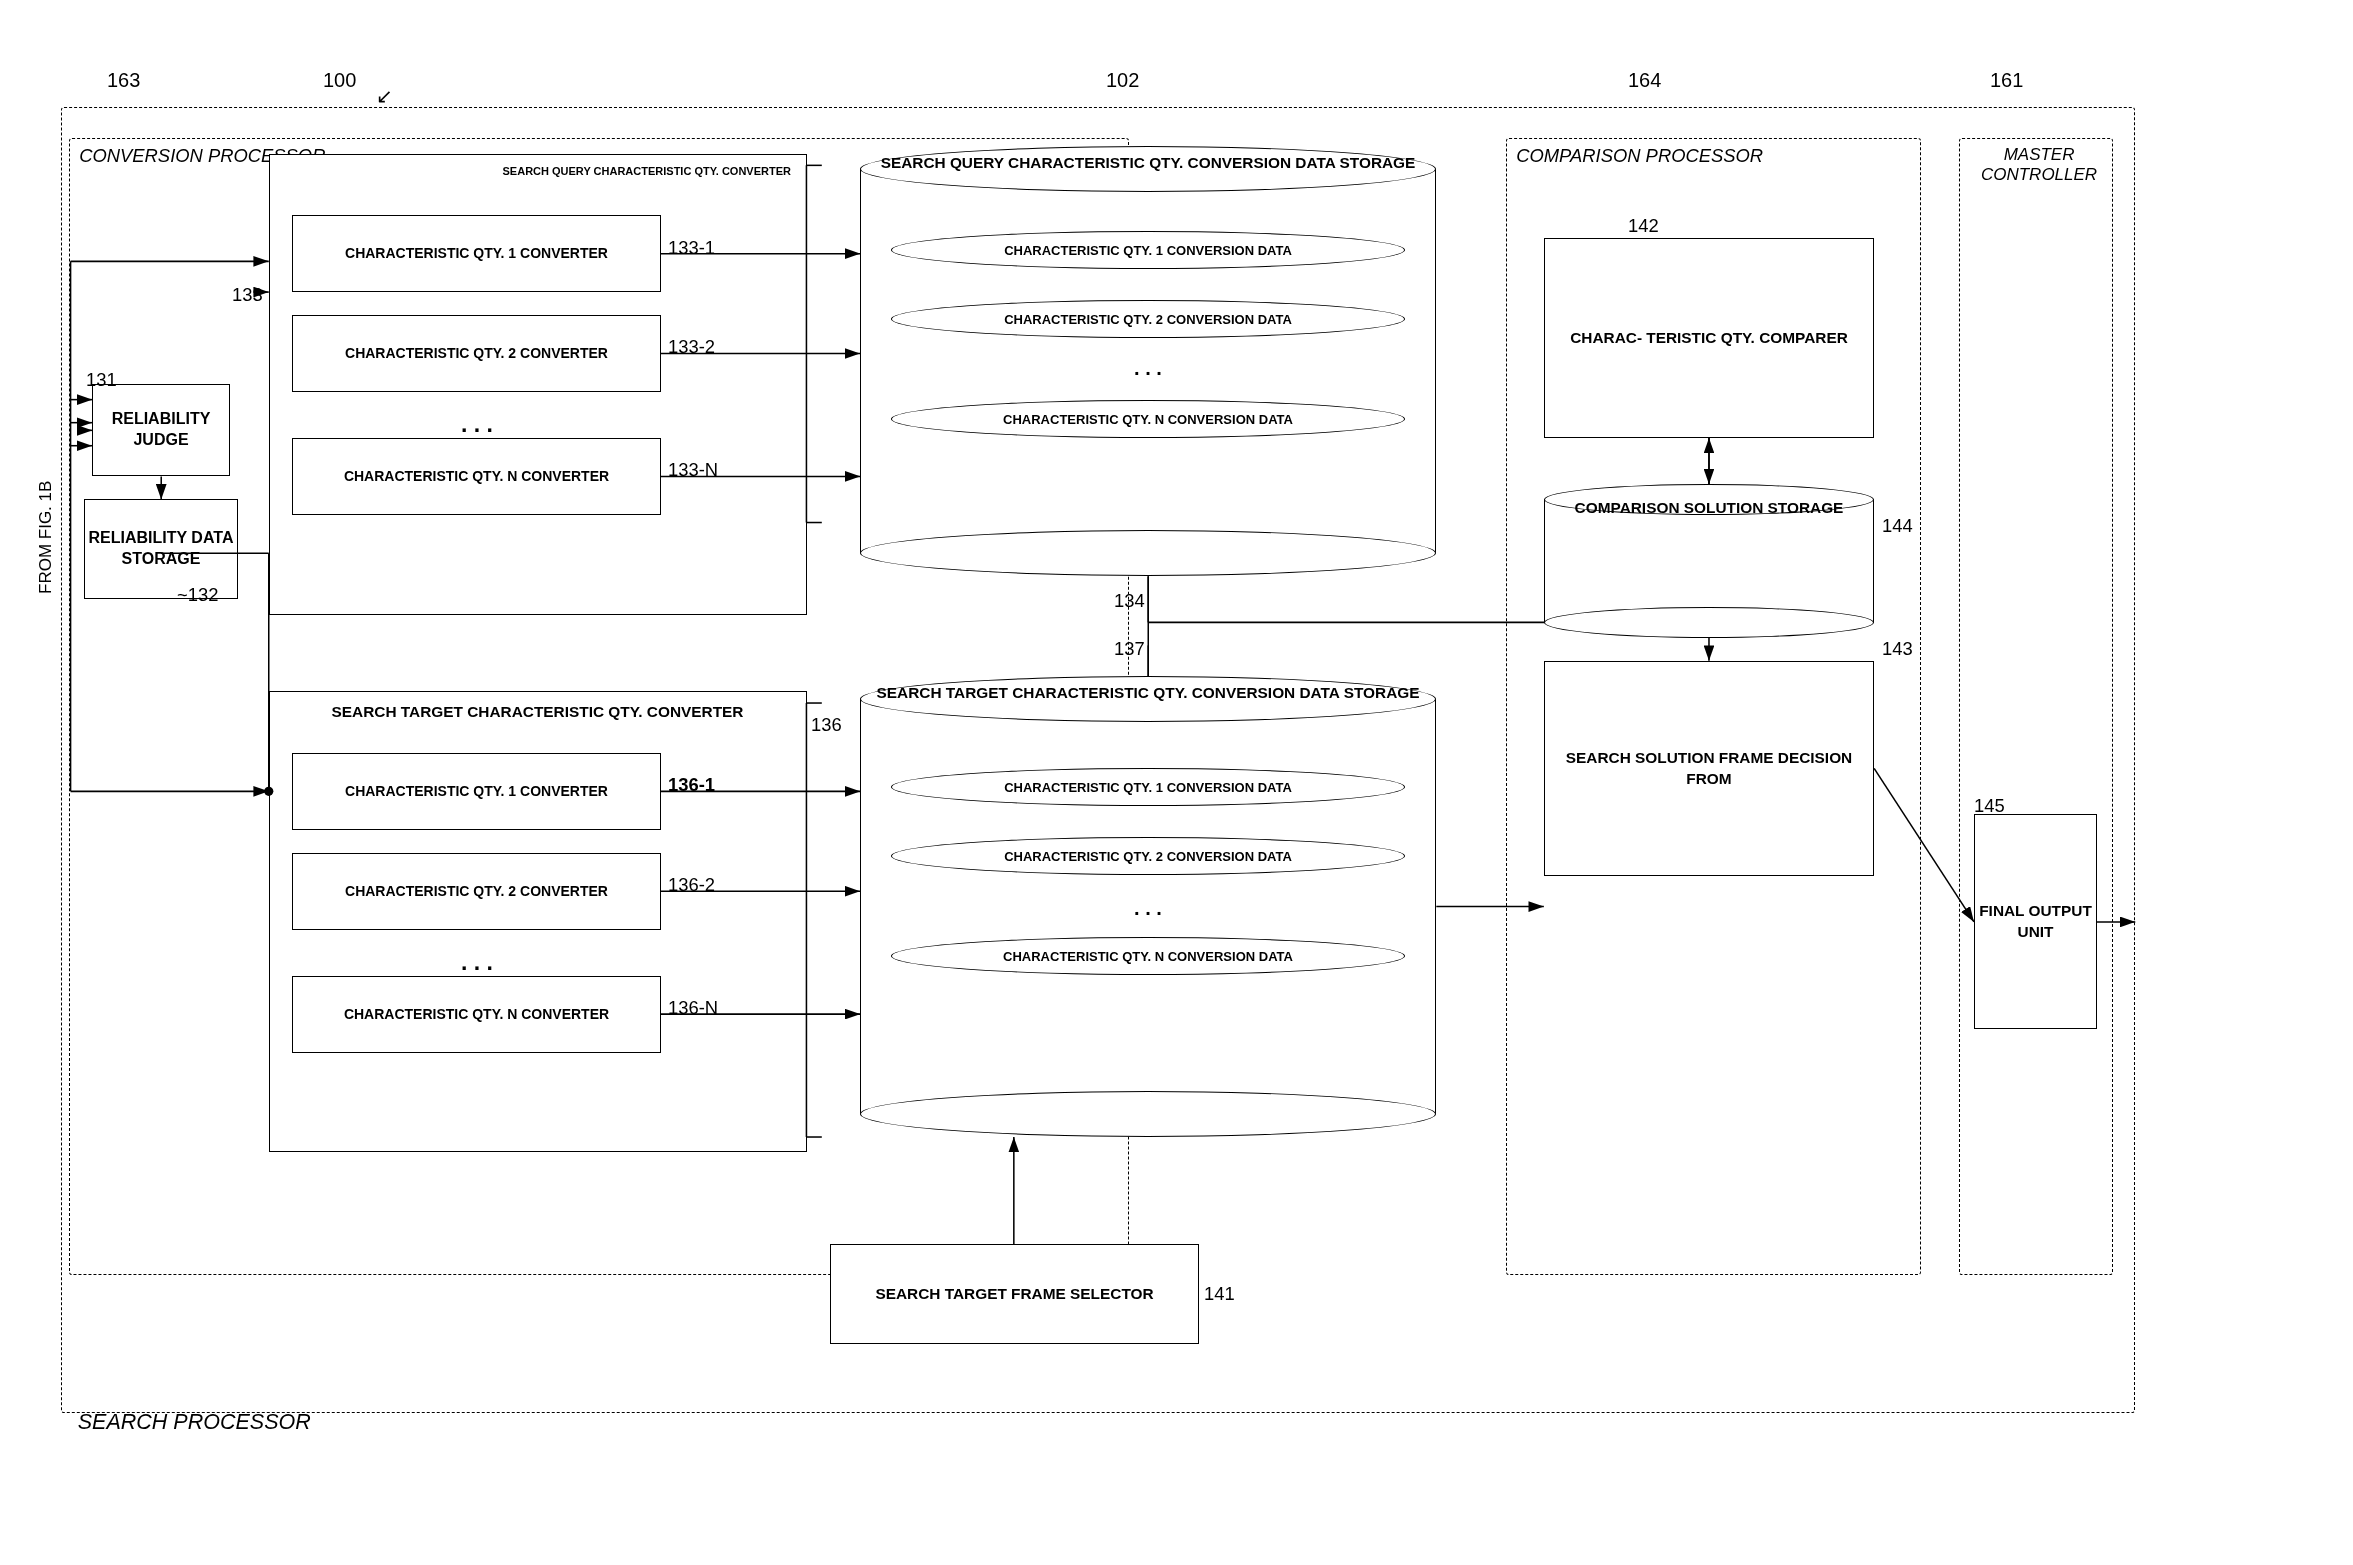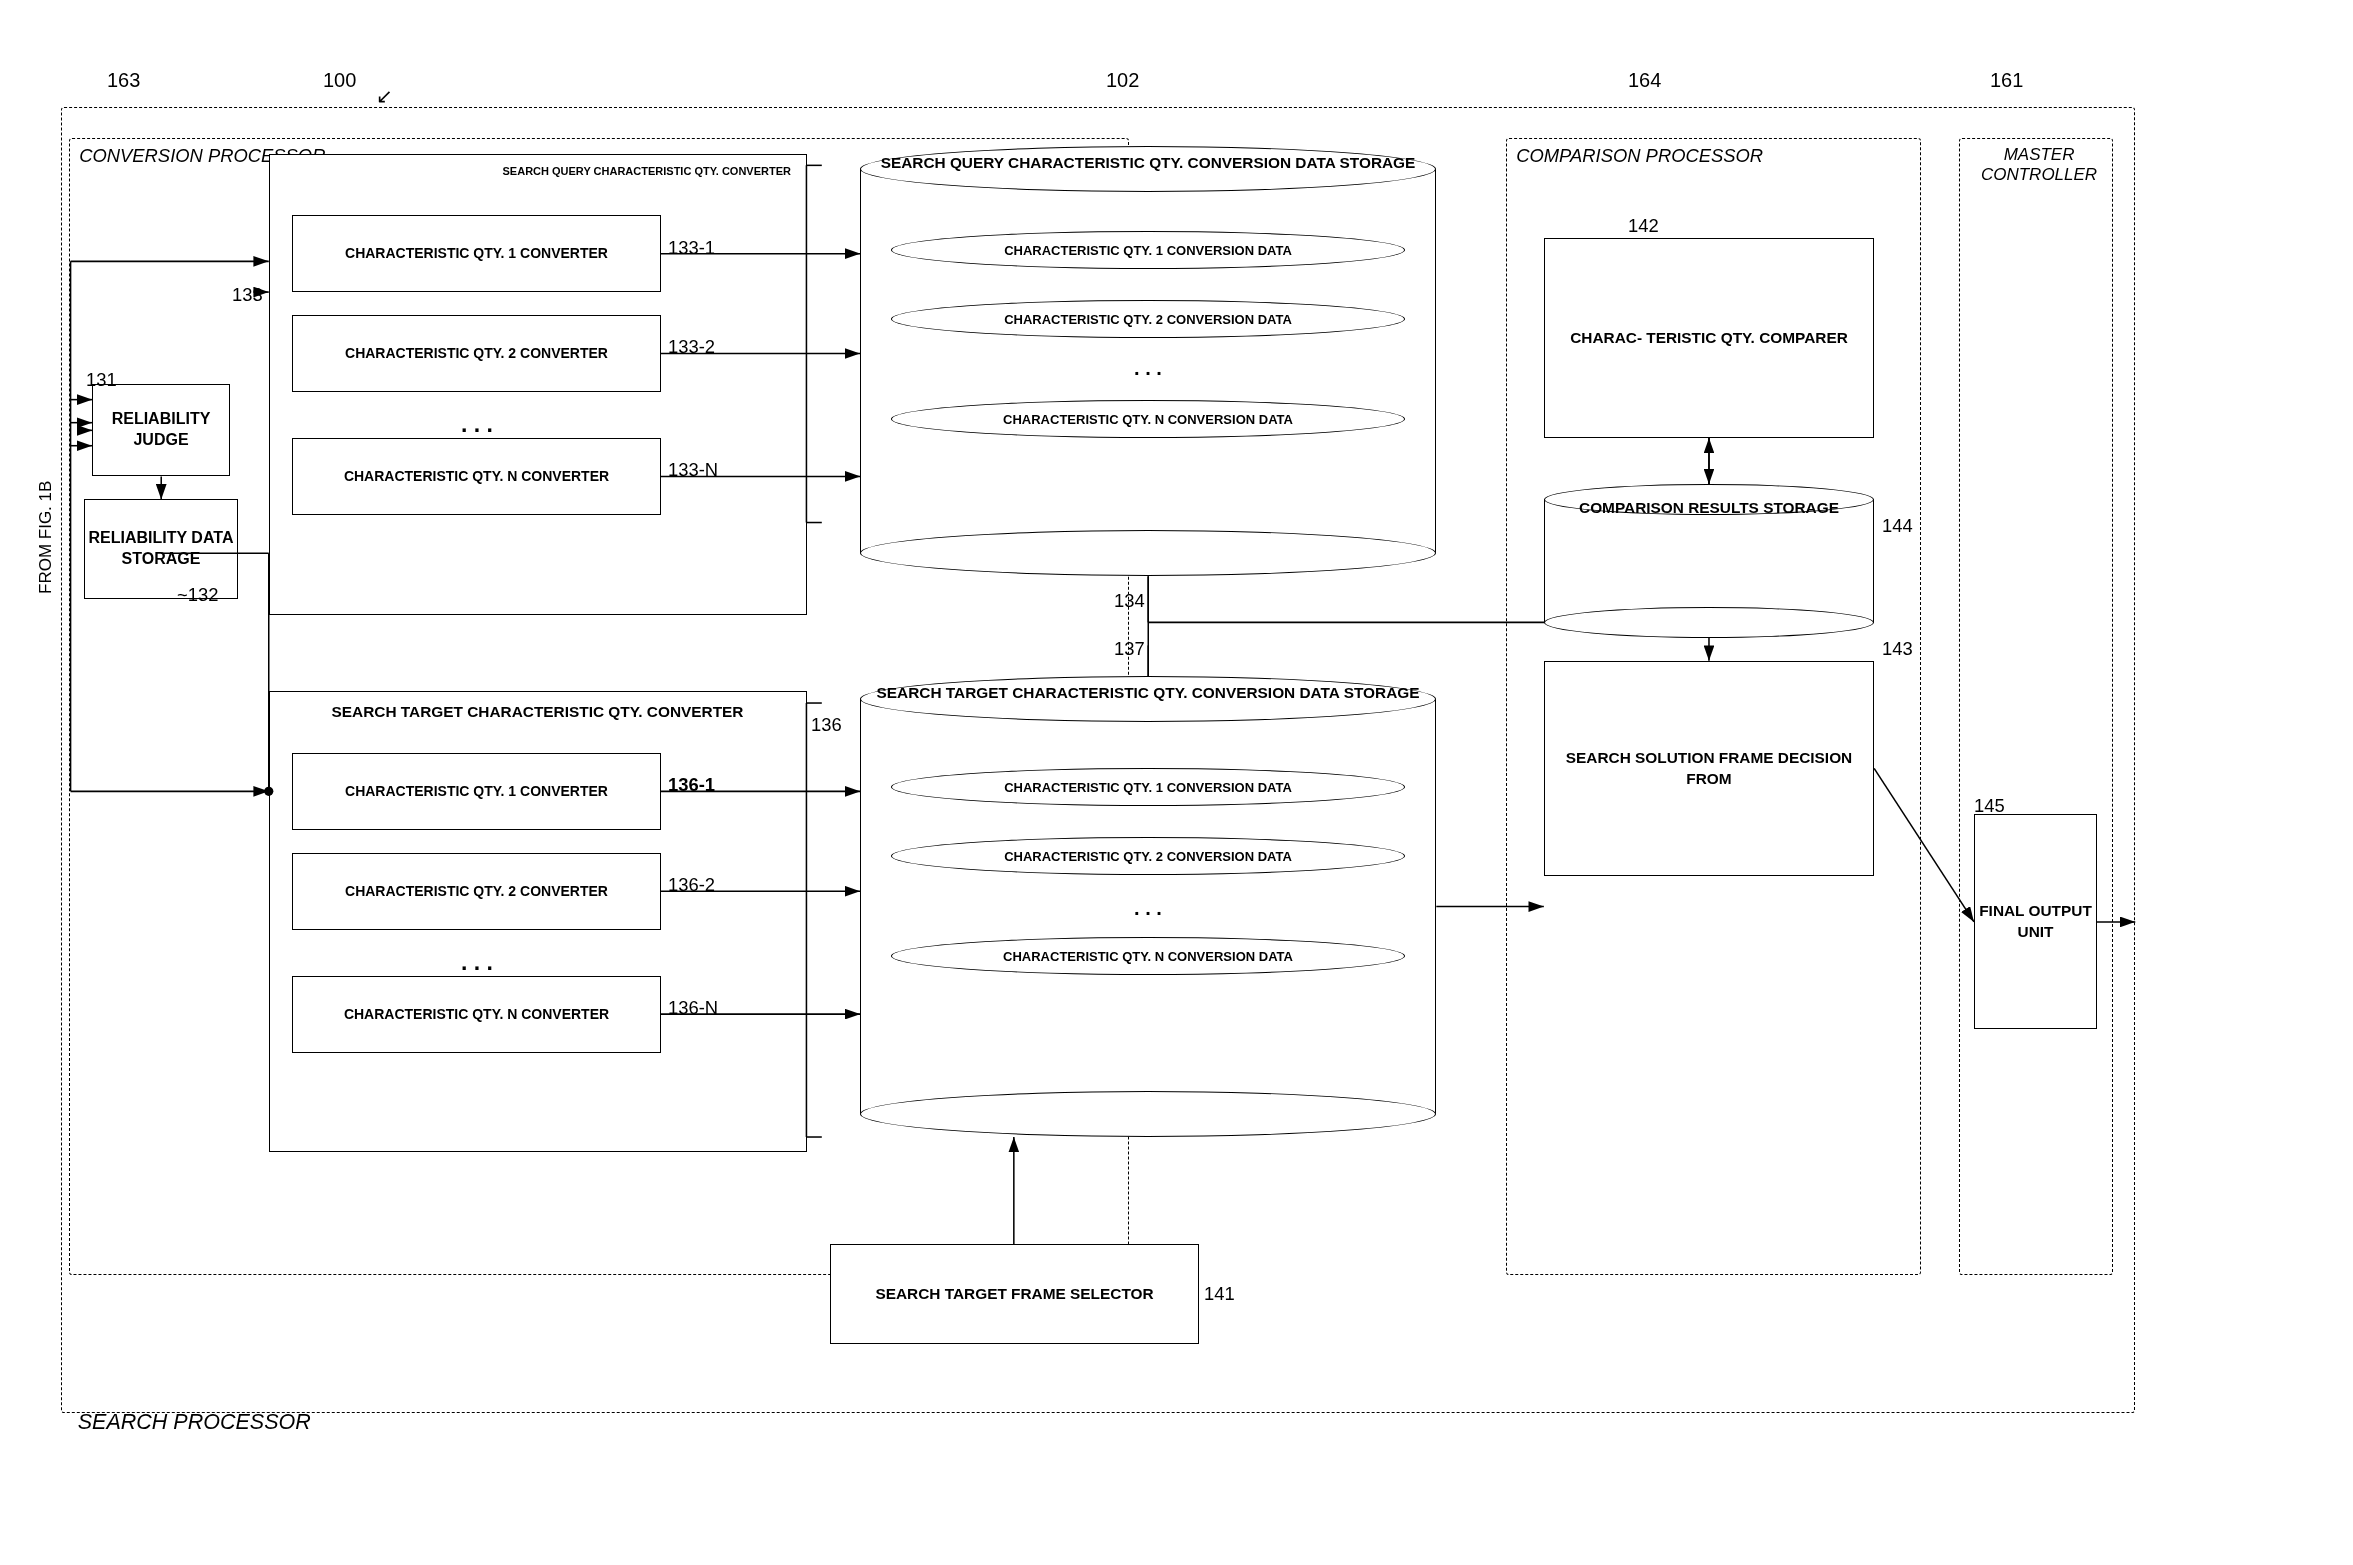--- a/index.html
+++ b/index.html
@@ -253,21 +253,21 @@
   <div class="ref-label" style="left:1068px; top:592px;">137</div>
 
   <div class="block" style="left:1498px; top:192px; width:330px; height:200px; font-size:15.4px;">CHARAC- TERISTIC QTY. COMPARER</div>
 
   <div class="ref-label" style="left:1582px; top:169px;">142</div>
 
   <div style="position:absolute; left:1498px; top:438px; width:330px; height:154px;">
     <div style="position:absolute; top:0; left:0; right:0; height:31px; border:1.5px solid #000; border-radius:50%; background:#fff; z-index:3;"></div>
     <div style="position:absolute; top:15.4px; left:0; right:0; bottom:15.4px; border-left:1.5px solid #000; border-right:1.5px solid #000; background:#fff; z-index:2;"></div>
     <div style="position:absolute; bottom:0; left:0; right:0; height:31px; border:1.5px solid #000; border-radius:50%; background:#fff; z-index:3;"></div>
-    <div style="position:absolute; top:15.4px; left:0; right:0; text-align:center; font-size:15.4px; font-weight:bold; z-index:10;">COMPARISON RESULTS STORAGE</div>
+    <div style="position:absolute; top:15.4px; left:0; right:0; text-align:center; font-size:15.4px; font-weight:bold; z-index:10;">COMPARISON SOLUTION STORAGE</div>
   </div>
 
   <div class="ref-label" style="left:1836px; top:469px;">144</div>
 
   <div class="ref-label" style="left:1836px; top:592px;">143</div>
 
   <div class="block" style="left:1498px; top:615px; width:330px; height:215px; font-size:15.4px;">SEARCH SOLUTION FRAME DECISION FROM</div>
 
   <div class="block" style="left:1928px; top:768px; width:123px; height:215px; font-size:15.4px;">FINAL OUTPUT UNIT</div>
 

